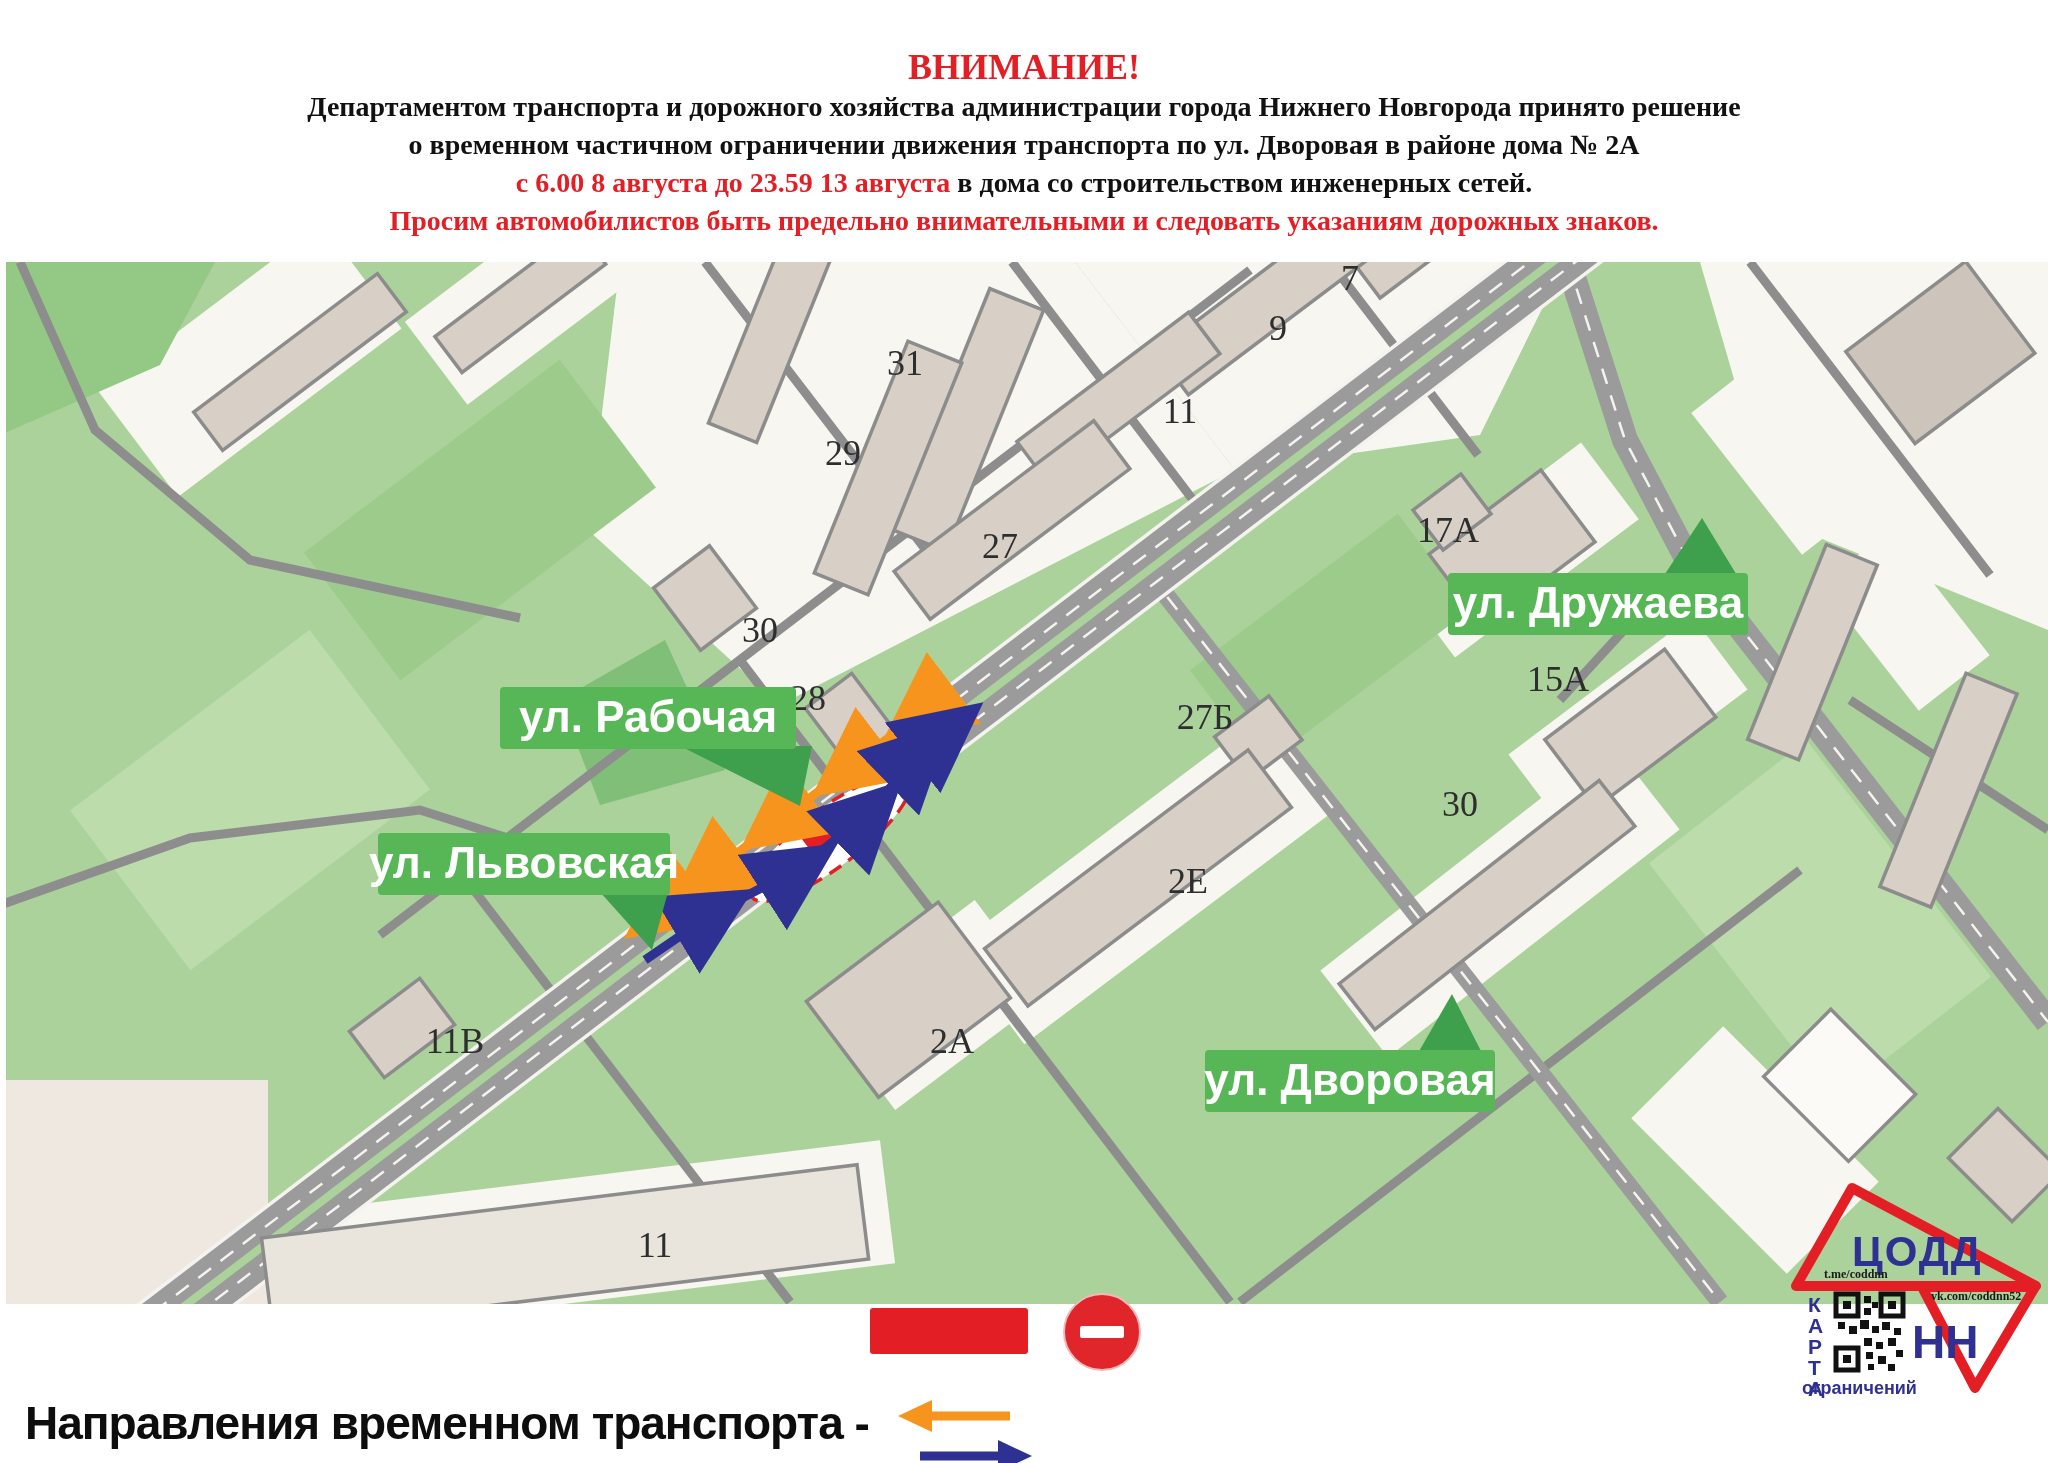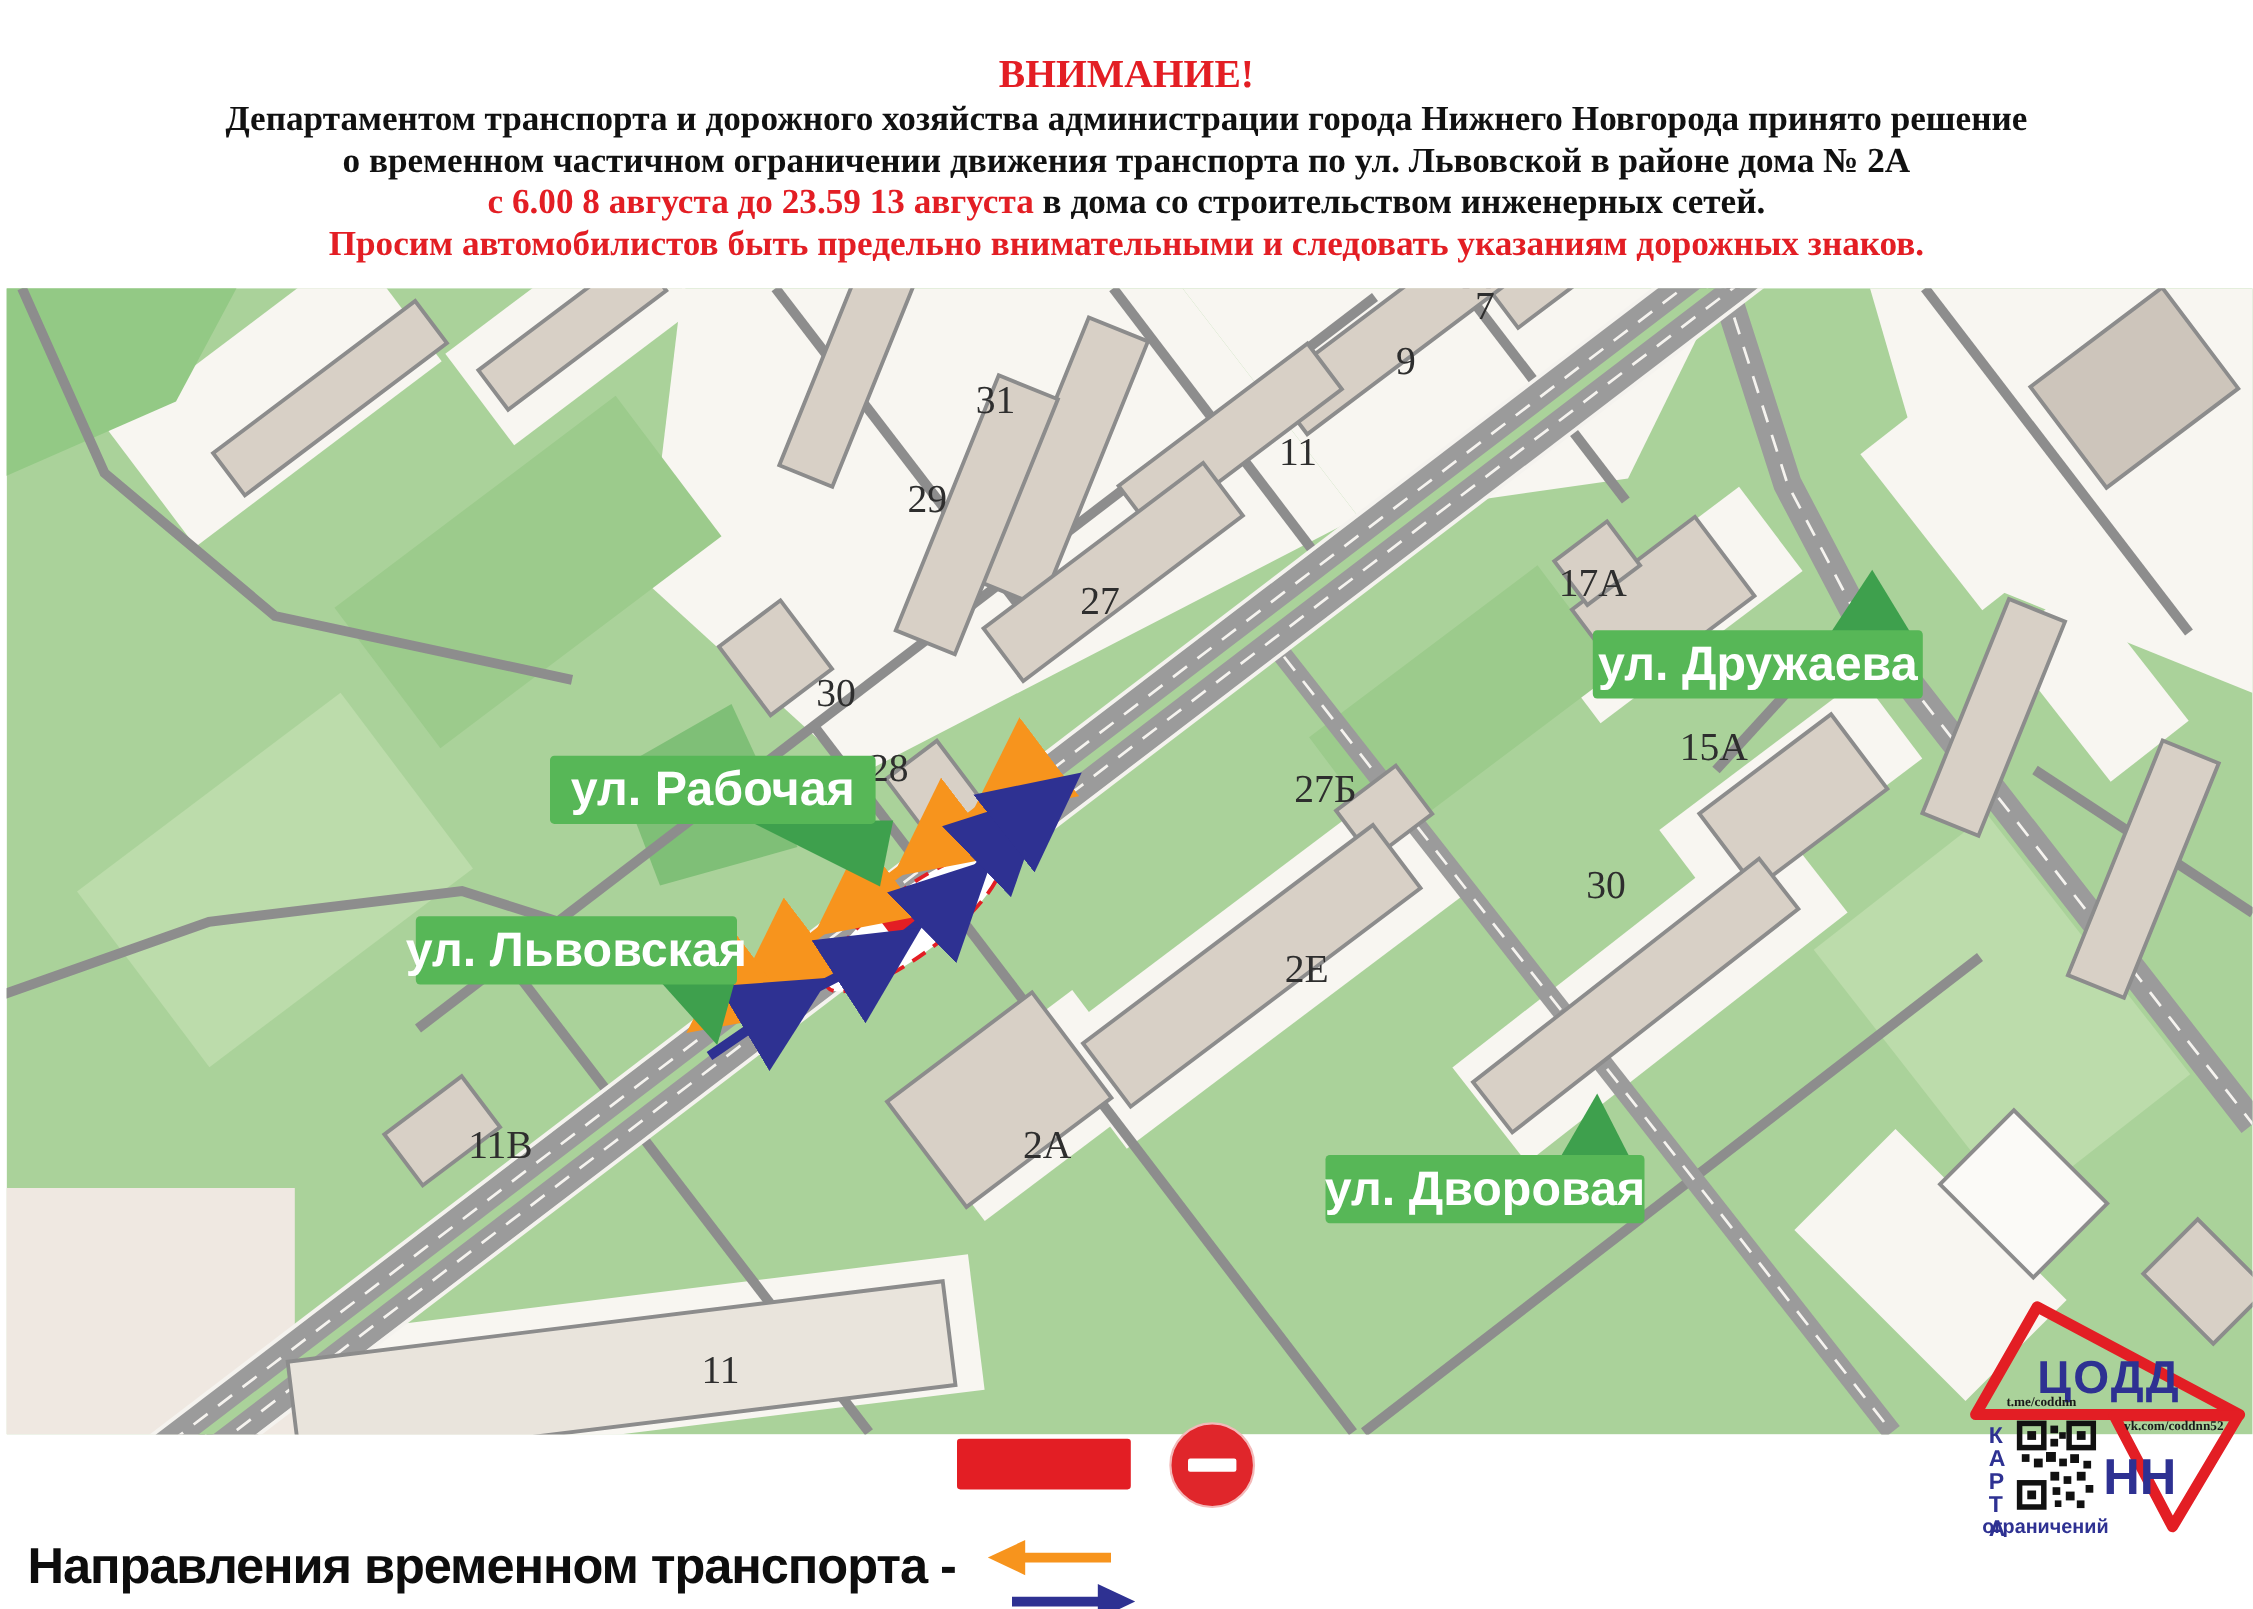--- a/index.html
+++ b/index.html
@@ -2,41 +2,41 @@
 <html><head>
 <meta charset="utf-8">
 <style>
   html,body{margin:0;padding:0;background:#fff;}
   .page{position:relative;width:2048px;height:1463px;overflow:hidden;background:#fff;
         font-family:"Liberation Sans",sans-serif;}
   
   .hdr{position:absolute;top:48px;left:0;width:2048px;text-align:center;
        font-family:"Liberation Serif",serif;font-weight:bold;line-height:38px;}
   .hdr .attn{color:#e31e24;font-size:36px;margin-bottom:2px;}
-  .hdr .ln{color:#111;font-size:32px;}
+  .hdr .ln{color:#111;font-size:28px;}
   .hdr .red{color:#e31e24;text-align:center;}
   
   .legend{position:absolute;left:25px;top:1296px;width:1200px;color:#0d0d0d;
           font-weight:bold;font-size:46px;letter-spacing:-1px;line-height:1;}
   .leg-row{position:relative;height:58px;margin-bottom:46px;white-space:nowrap;}
   .leg-sym{position:absolute;top:-6px;}
   
   svg text{user-select:none;}
   .bnum{font-family:"Liberation Serif",serif;font-size:36px;fill:#2e2e2e;}
   .slabel{font-family:"Liberation Sans",sans-serif;font-weight:bold;font-size:44px;fill:#fff;}
 </style>
 </head>
 <body>
 
 <div class="page">
 
   <div class="hdr">
     <div class="attn">ВНИМАНИЕ!</div>
     <div class="ln">Департаментом транспорта и дорожного хозяйства администрации города Нижнего Новгорода принято решение</div>
-    <div class="ln">о временном частичном ограничении движения транспорта по ул. Львовской в районе дома № 2А</div>
+    <div class="ln">о временном частичном ограничении движения транспорта по ул. Дворовая в районе дома № 2А</div>
     <div class="ln"><span class="red">с 6.00 8 августа до 23.59 13 августа</span><span> в дома со строительством инженерных сетей.</span></div>
     <div class="ln red">Просим автомобилистов быть предельно внимательными и следовать указаниям дорожных знаков.</div>
   </div>
 
   <svg width="2048" height="1463" viewBox="0 0 2048 1463" style="position:absolute;left:0;top:0;">
     <defs>
       <clipPath id="mapclip">
           <rect x="6" y="262" width="2042" height="1042"></rect>
         </clipPath>
       <marker id="ahOrange" markerWidth="10" markerHeight="10" refX="5" refY="5" orient="auto" markerUnits="strokeWidth">

